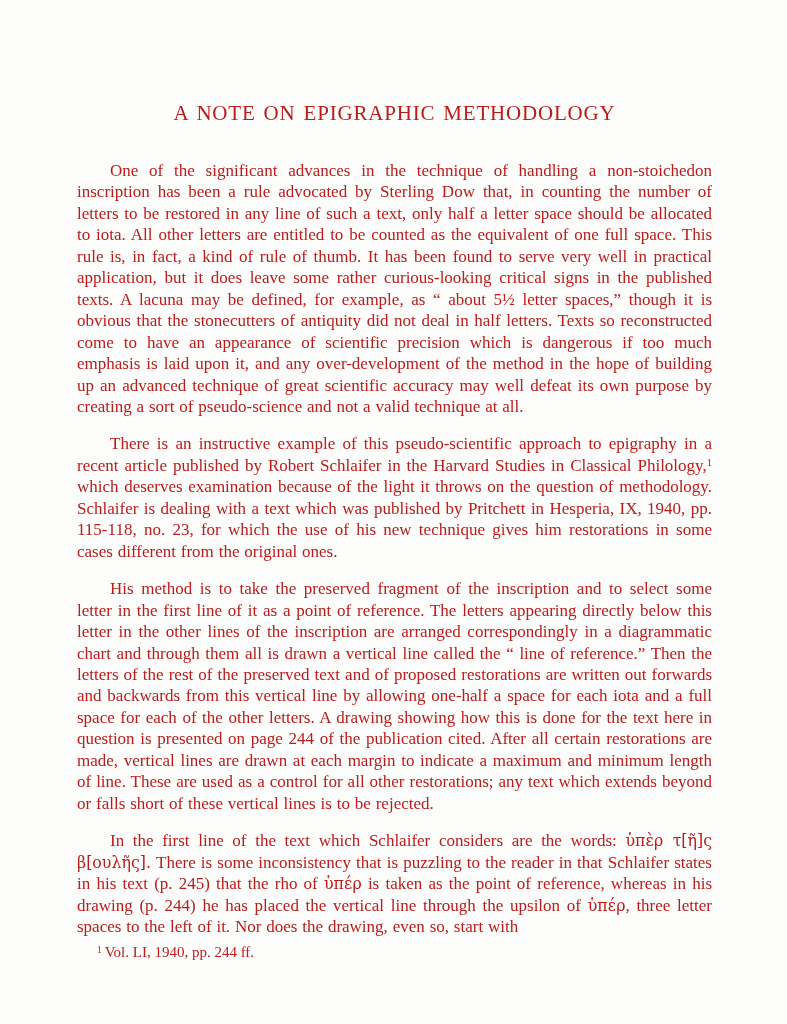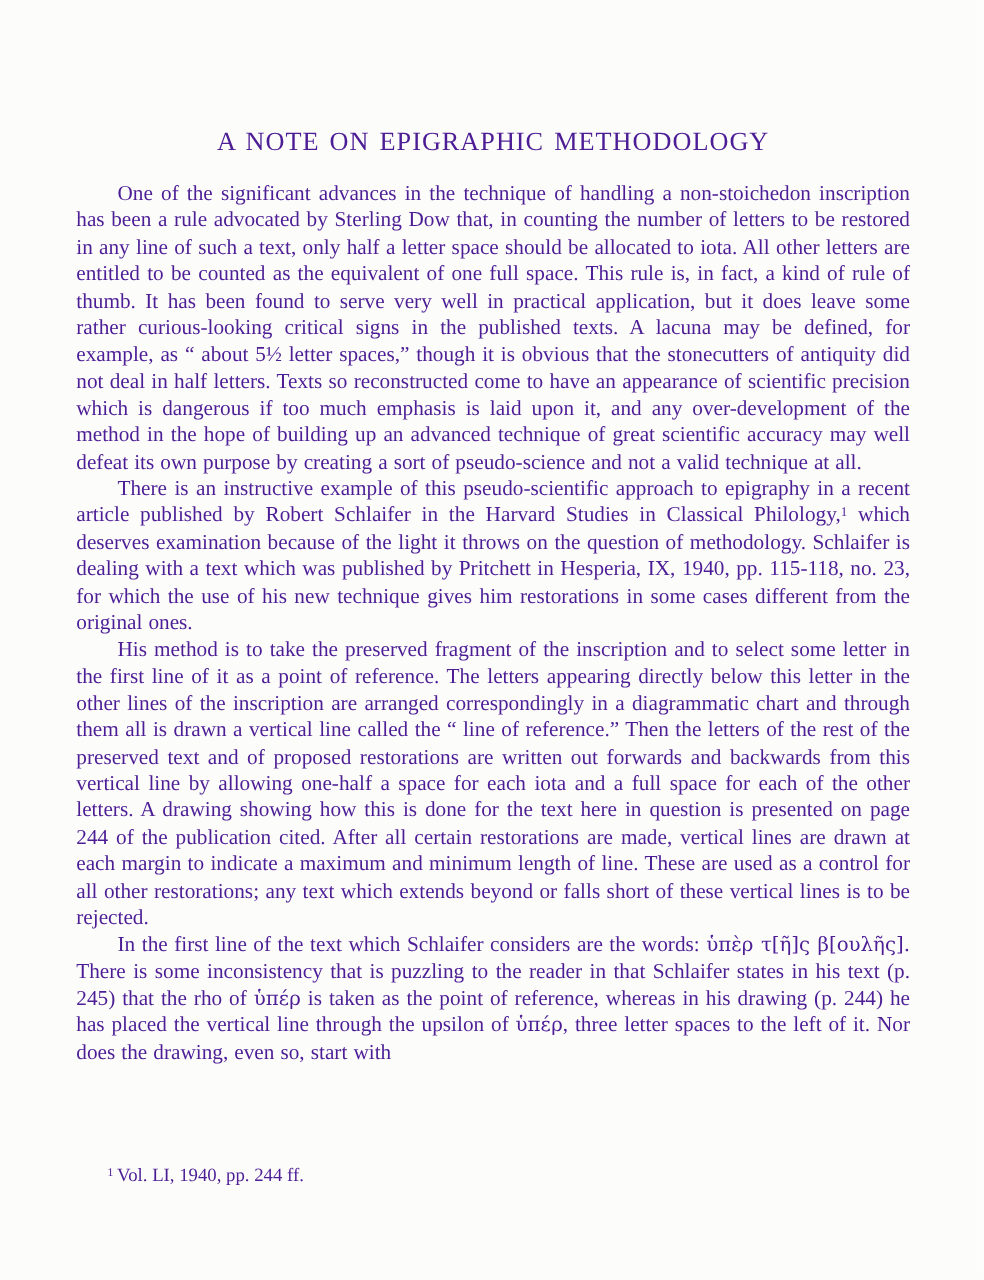--- a/index.html
+++ b/index.html
@@ -5,21 +5,21 @@
   html, body {
     margin: 0;
     padding: 0;
     background: #ffffff;
   }
   .page {
     position: relative;
     width: 787px;
     height: 1024px;
     background: #fcfcfb;
-    color: #4c1d95;
+    color: #b91c1c;
     font-family: "Liberation Serif", "DejaVu Serif", serif;
     overflow: hidden;
   }
   .title {
     position: absolute;
     top: 101px;
     left: 61px;
     width: 667px;
     margin: 0;
     text-align: center;
@@ -32,21 +32,21 @@
     position: absolute;
     top: 144px;
     left: 61px;
     width: 667px;
     font-size: 17px;
     line-height: 21.45px;
     text-align: justify;
     word-spacing: 0.6px;
   }
   .para {
-    margin: 0;
+    margin: 16px;
     text-indent: 33px;
   }
   .italic {
   }
   .greek {
     font-family: "DejaVu Serif", serif;
     font-size: 0.93em;
   }
   .fn-ref {
     display: inline-block;
@@ -54,21 +54,21 @@
     font-size: 0.62em;
     position: relative;
     top: -0.45em;
     line-height: 0;
   }
   .footnote {
     position: absolute;
     left: 61px;
     top: 928px;
     width: 667px;
-    margin: 4px;
+    margin: 15px;
     font-size: 15px;
     line-height: 19px;
     text-indent: 21px;
   }
   .footnote .fn-ref {
     margin-right: 3px;
   }
 </style>
 </head>
 <body>

